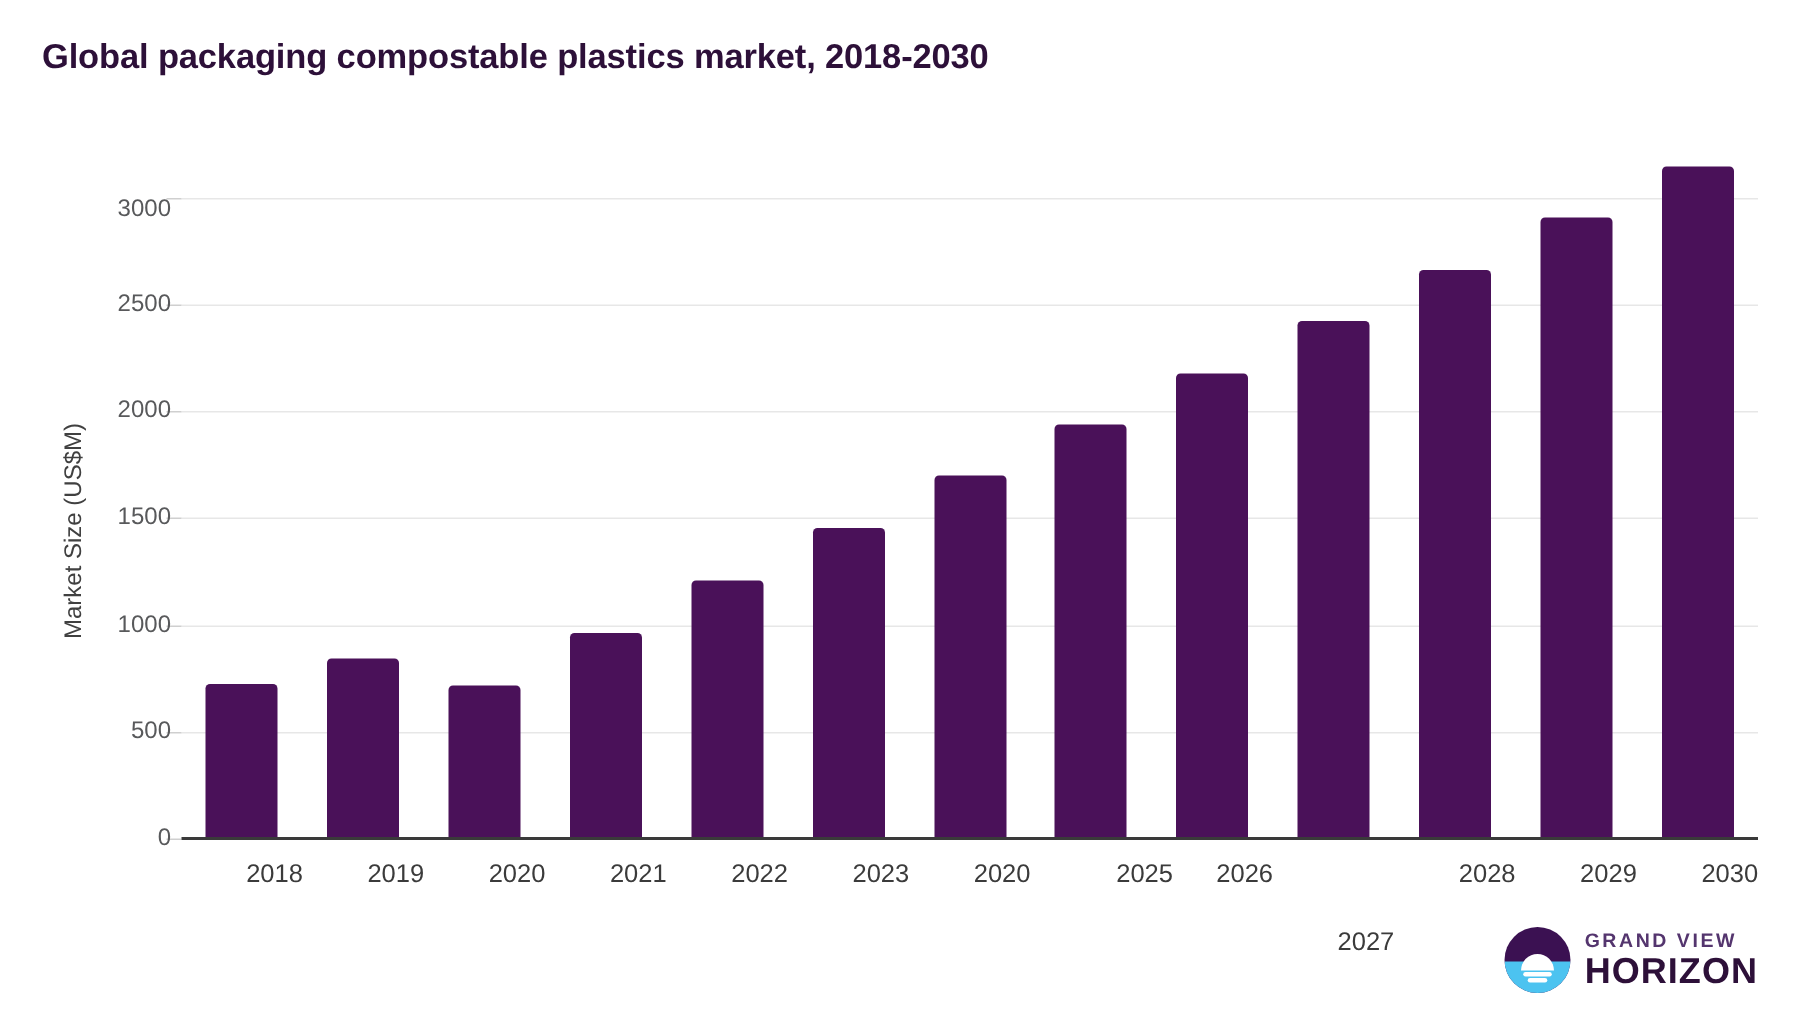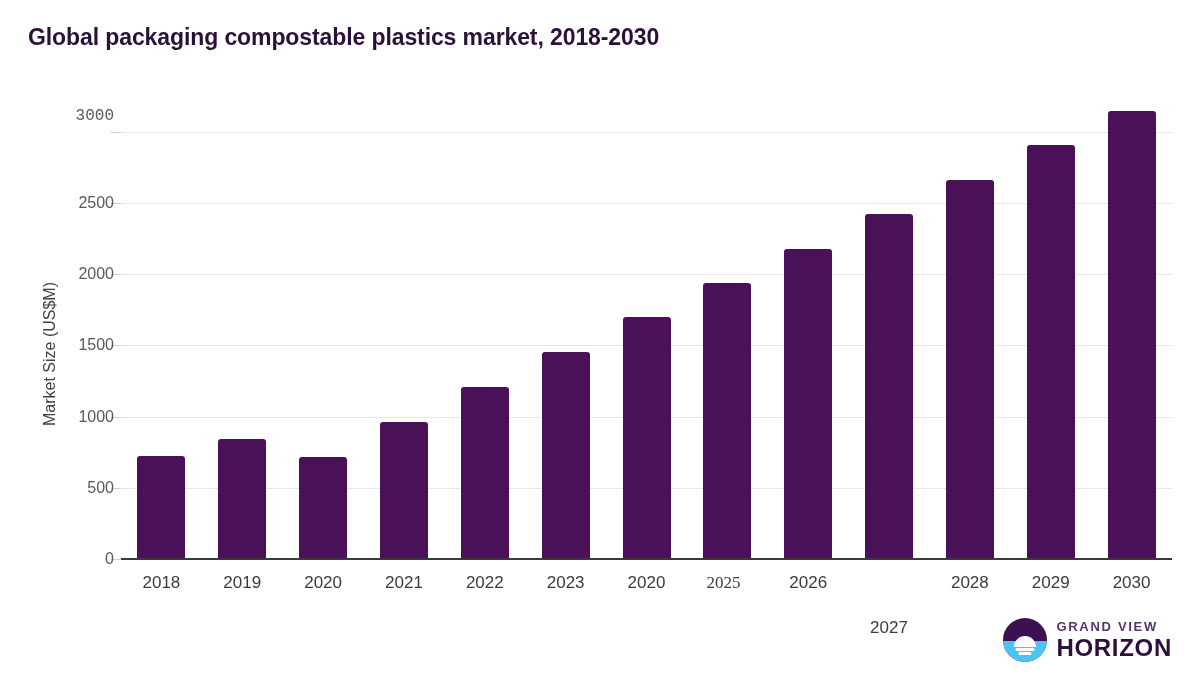--- a/index.html
+++ b/index.html
@@ -95,21 +95,21 @@
     position: absolute;
     width: 48px;
     background: #4a1159;
     border-top-left-radius: 3px;
     border-top-right-radius: 3px;
   }
   .xtick-label {
     position: absolute;
     top: 573px;
     width: 81px;
-    text-align: center;
+    text-align: right;
     font-size: 17px;
     color: #3b3b3b;
   }
 
   
   .source-url {
     position: absolute;
     left: 29px;
     top: 630px;
     font-size: 13.5px;
@@ -205,21 +205,21 @@
         <div class="ytick-label" style="top: 479.767px;">500</div>
         <div class="ytick-mark" style="top: 416.533px;"></div>
         <div class="ytick-label" style="top: 408.533px;">1000</div>
         <div class="ytick-mark" style="top: 345.3px;"></div>
         <div class="ytick-label" style="top: 337.3px;">1500</div>
         <div class="ytick-mark" style="top: 274.067px;"></div>
         <div class="ytick-label" style="top: 266.067px;">2000</div>
         <div class="ytick-mark" style="top: 202.833px;"></div>
         <div class="ytick-label" style="top: 194.833px;">2500</div>
         <div class="ytick-mark" style="top: 131.6px;"></div>
-        <div class="ytick-label" style="top: 108px; font-family: Liberation Mono, monospace;">3000</div>
+        <div class="ytick-label" style="top: 132px;">3000</div>
       </div>
     <div class="bars-layer" id="bars-layer">
         <div class="bar" title="2018: 725" style="left: 137.423px; top: 455.712px; height: 103.288px; background: rgb(74, 17, 89);"></div>
         <div class="bar" title="2019: 845" style="left: 218.269px; top: 438.616px; height: 120.384px; background: rgb(74, 17, 89);"></div>
         <div class="bar" title="2020: 718" style="left: 299.115px; top: 456.709px; height: 102.291px; background: rgb(74, 17, 89);"></div>
         <div class="bar" title="2021: 965" style="left: 379.962px; top: 421.52px; height: 137.48px; background: rgb(74, 17, 89);"></div>
         <div class="bar" title="2022: 1205" style="left: 460.808px; top: 387.328px; height: 171.672px; background: rgb(74, 17, 89);"></div>
         <div class="bar" title="2023: 1450" style="left: 541.654px; top: 352.423px; height: 206.577px; background: rgb(74, 17, 89);"></div>
         <div class="bar" title="2024: 1700" style="left: 622.5px; top: 316.807px; height: 242.193px; background: rgb(74, 17, 89);"></div>
         <div class="bar" title="2025: 1935" style="left: 703.346px; top: 283.327px; height: 275.673px; background: rgb(74, 17, 89);"></div>
@@ -232,21 +232,21 @@
     <div class="axis-line"></div>
     <div class="yaxis-title">Market Size (US$M)</div>
     <div class="ticks-layer" id="xticks-layer">
         <div class="xtick-label" style="left: 120.923px;">2018</div>
         <div class="xtick-label" style="left: 201.769px;">2019</div>
         <div class="xtick-label" style="left: 282.615px;">2020</div>
         <div class="xtick-label" style="left: 363.462px;">2021</div>
         <div class="xtick-label" style="left: 444.308px;">2022</div>
         <div class="xtick-label" style="left: 525.154px;">2023</div>
         <div class="xtick-label" style="left: 606px;">2020</div>
-        <div class="xtick-label" style="left: 683px; font-family: Liberation Serif, serif;">2025</div>
+        <div class="xtick-label" style="left: 701px;">2025</div>
         <div class="xtick-label" style="left: 767.692px;">2026</div>
         <div class="xtick-label" style="left: 848.538px; margin-top: 45px;">2027</div>
         <div class="xtick-label" style="left: 929.385px;">2028</div>
         <div class="xtick-label" style="left: 1010.23px;">2029</div>
         <div class="xtick-label" style="left: 1091.08px;">2030</div>
       </div>
   </div>
 
 
   <div class="logo">

